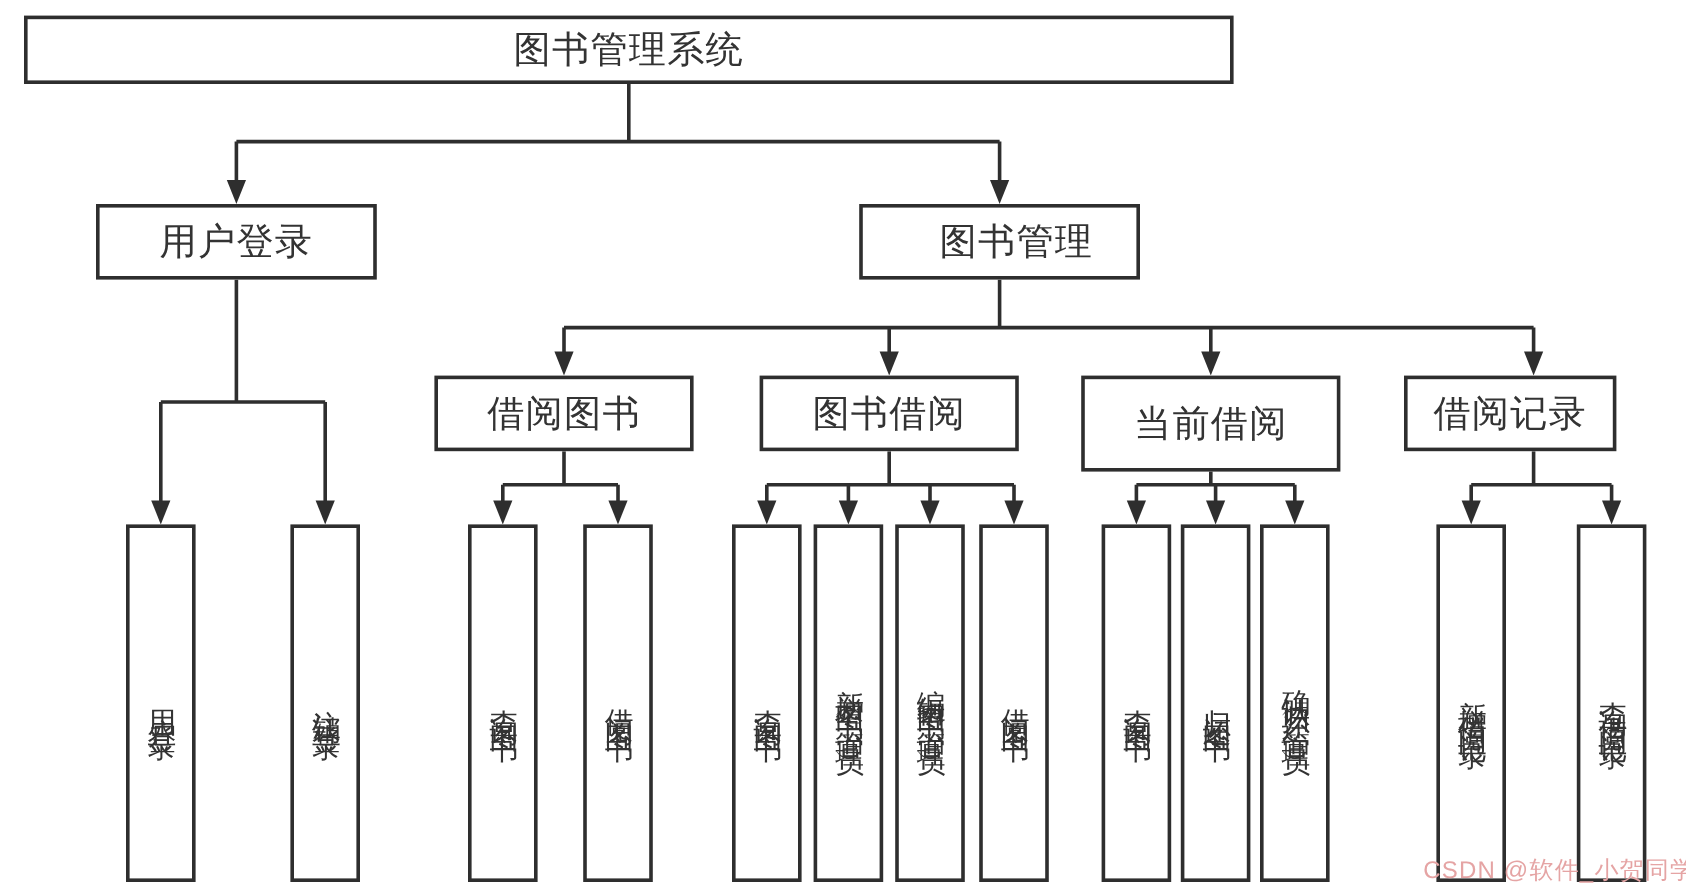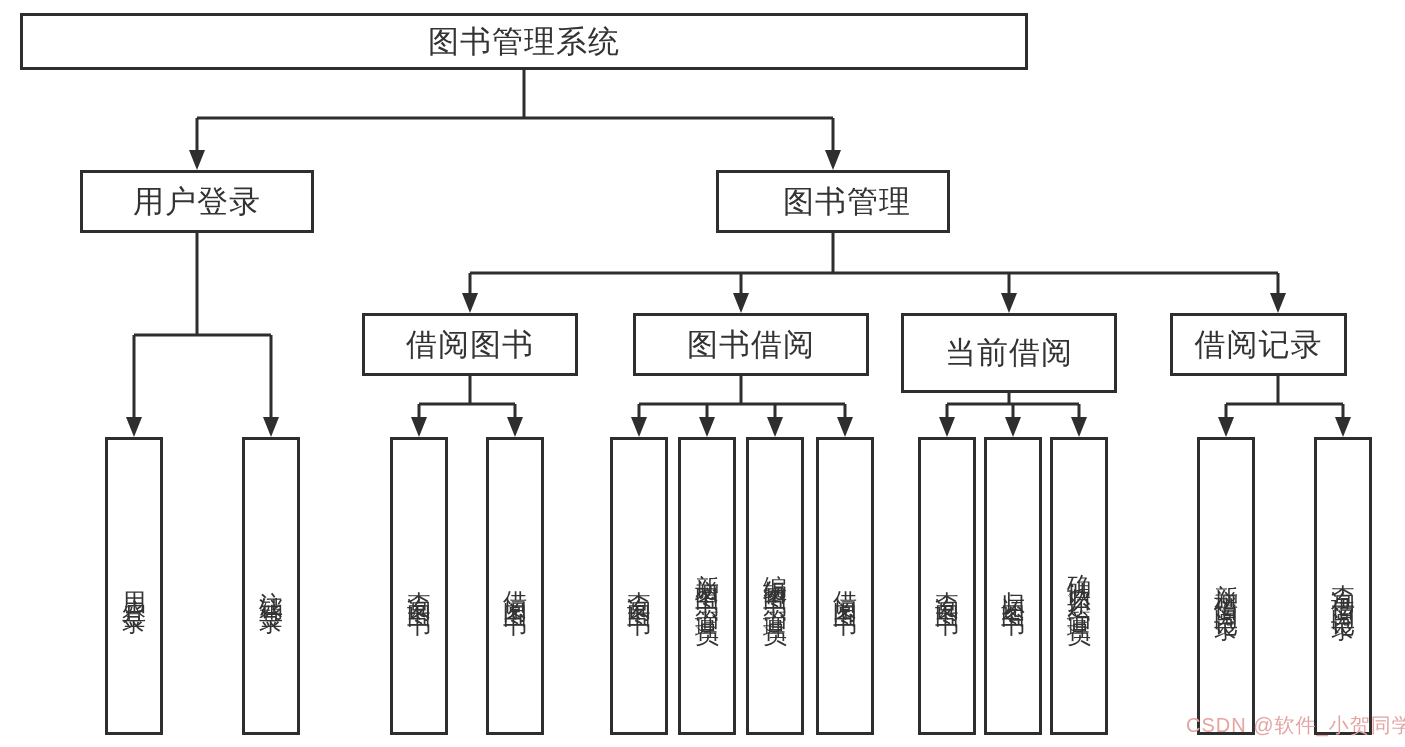--- a/index.html
+++ b/index.html
@@ -116,21 +116,21 @@
   <div class="box" style="left:80px; top:170px; width:234px; height:63px;">
     <span class="hlabel">用户登录</span>
   </div>
   <div class="box" style="left:716px; top:170px; width:234px; height:63px;padding-left:28px;">
     <span class="hlabel">图书管理</span>
   </div>
 
   <div class="box" style="left:362px; top:313px; width:216px; height:63px;">
     <span class="hlabel">借阅图书</span>
   </div>
-  <div class="box" style="left:633px; top:313px; width:236px; height:63px;">
+  <div class="box" style="left:633px; top:313px; width:216px; height:63px;">
     <span class="hlabel">图书借阅</span>
   </div>
   <div class="box" style="left:901px; top:313px; width:216px; height:80px;">
     <span class="hlabel">当前借阅</span>
   </div>
   <div class="box" style="left:1170px; top:313px; width:177px; height:63px;">
     <span class="hlabel">借阅记录</span>
   </div>
 
   <div class="box vbox" style="left:105px;">

